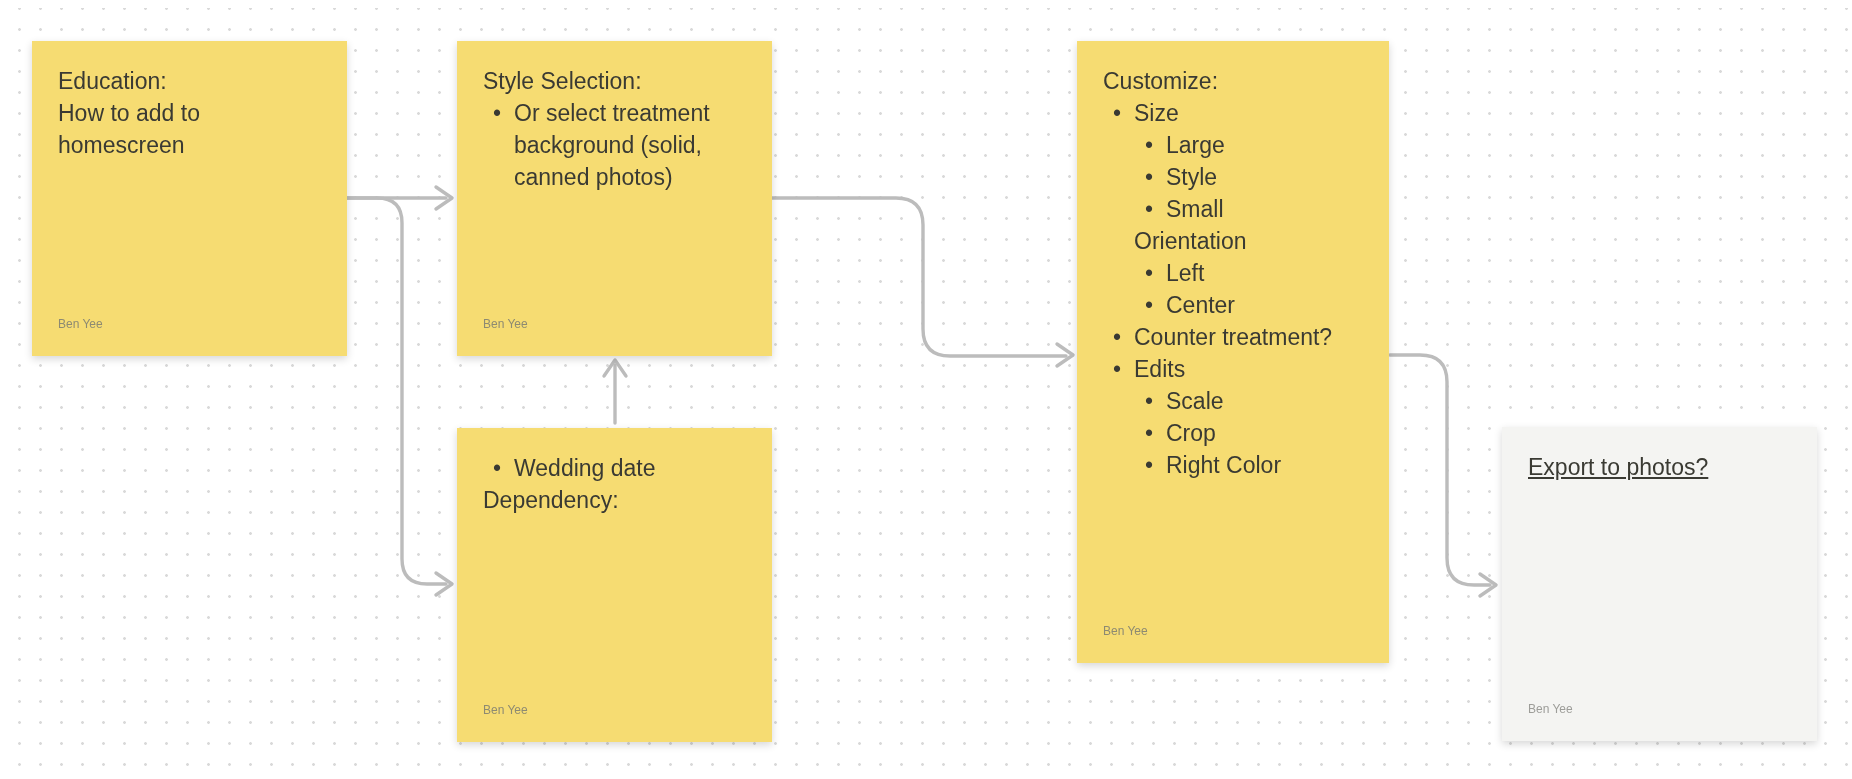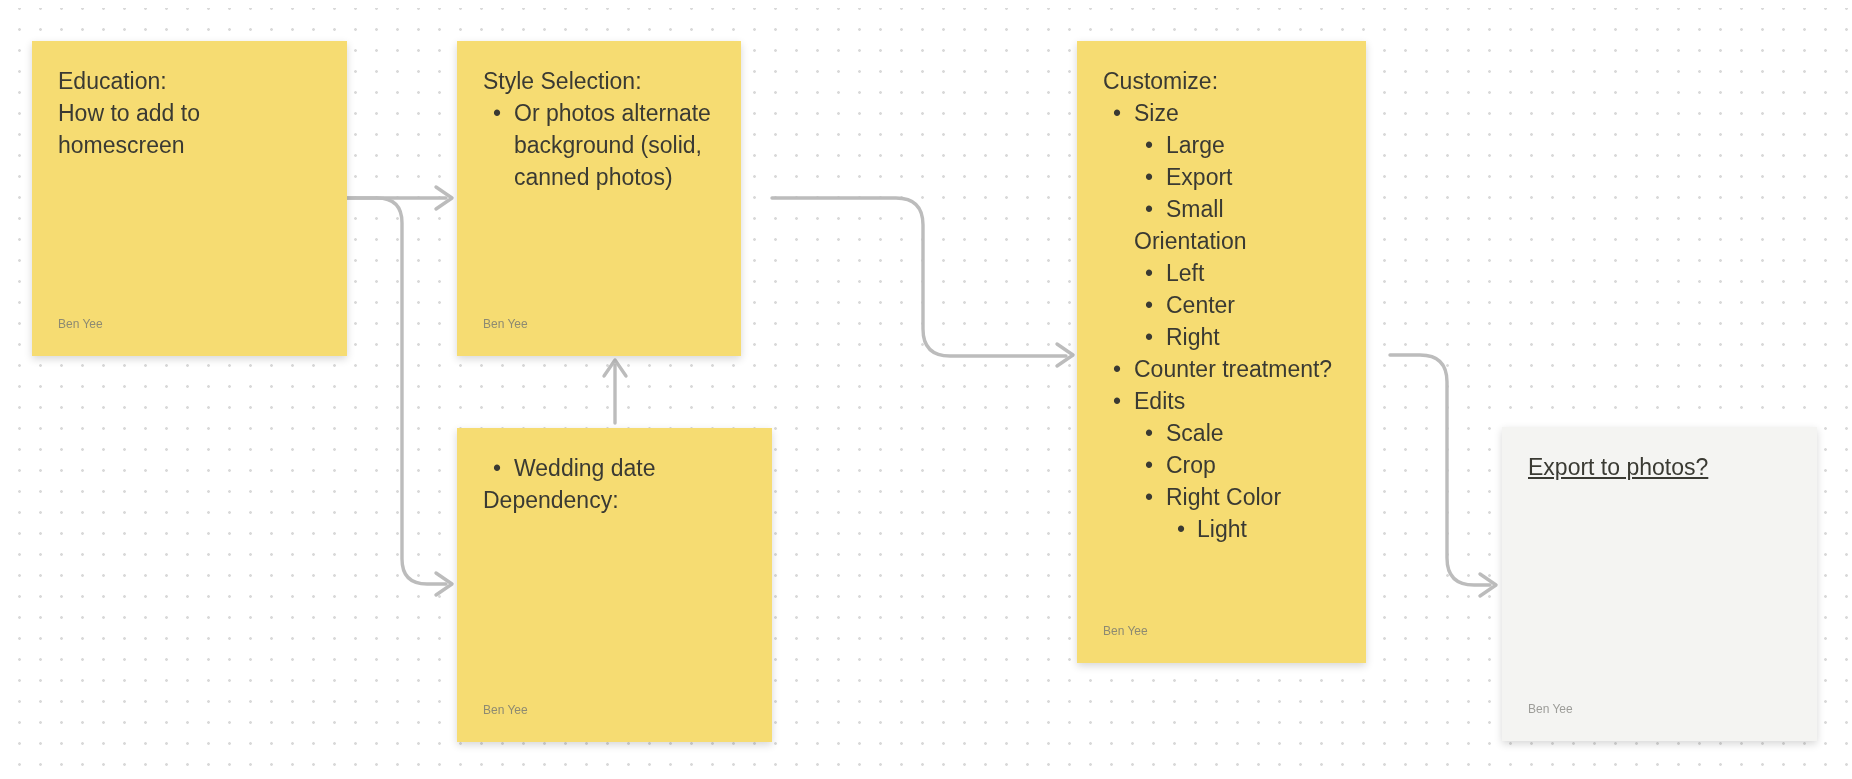--- a/index.html
+++ b/index.html
@@ -77,47 +77,45 @@
       <polyline points="1480,566 1496,577 1480,588"></polyline>
     </g>
   </svg>
 
 <div class="note yellow" style="left: 32px; top: 33px; width: 315px; height: 315px;">
       <div class="line l0">Education:</div>
       <div class="line l0">How to add to</div>
       <div class="line l0">homescreen</div>
       <div class="author">Ben Yee</div>
     </div>
-    <div class="note yellow" style="left: 457px; top: 33px; width: 284px; height: 315px;">
+    <div class="note yellow" style="left: 457px; top: 33px; width: 315px; height: 315px;">
       <div class="line l0">Style Selection:</div>
-      <div class="line l1 b">Or photos alternate</div>
+      <div class="line l1 b">Or select treatment</div>
       <div class="line l1">background (solid,</div>
       <div class="line l1">canned photos)</div>
       <div class="author">Ben Yee</div>
     </div>
     <div class="note yellow" style="left: 457px; top: 420px; width: 315px; height: 314px;">
       <div class="line l1 b">Wedding date</div>
       <div class="line l0">Dependency:</div>
       <div class="author">Ben Yee</div>
     </div>
-    <div class="note yellow" style="left: 1077px; top: 33px; width: 289px; height: 622px;">
+    <div class="note yellow" style="left: 1077px; top: 33px; width: 312px; height: 622px;">
       <div class="line l0">Customize:</div>
       <div class="line l1 b">Size</div>
       <div class="line l2 b">Large</div>
-      <div class="line l2 b">Export</div>
+      <div class="line l2 b">Style</div>
       <div class="line l2 b">Small</div>
       <div class="line l1">Orientation</div>
       <div class="line l2 b">Left</div>
       <div class="line l2 b">Center</div>
-      <div class="line l2 b">Right</div>
       <div class="line l1 b">Counter treatment?</div>
       <div class="line l1 b">Edits</div>
       <div class="line l2 b">Scale</div>
       <div class="line l2 b">Crop</div>
       <div class="line l2 b">Right Color</div>
-      <div class="line l3 b">Light</div>
       <div class="author">Ben Yee</div>
     </div>
     <div class="note gray" style="left: 1502px; top: 419px; width: 315px; height: 314px;">
       <div class="line l0">Export to photos?</div>
       <div class="author">Ben Yee</div>
     </div>
   </div>
 
 </body></html>

